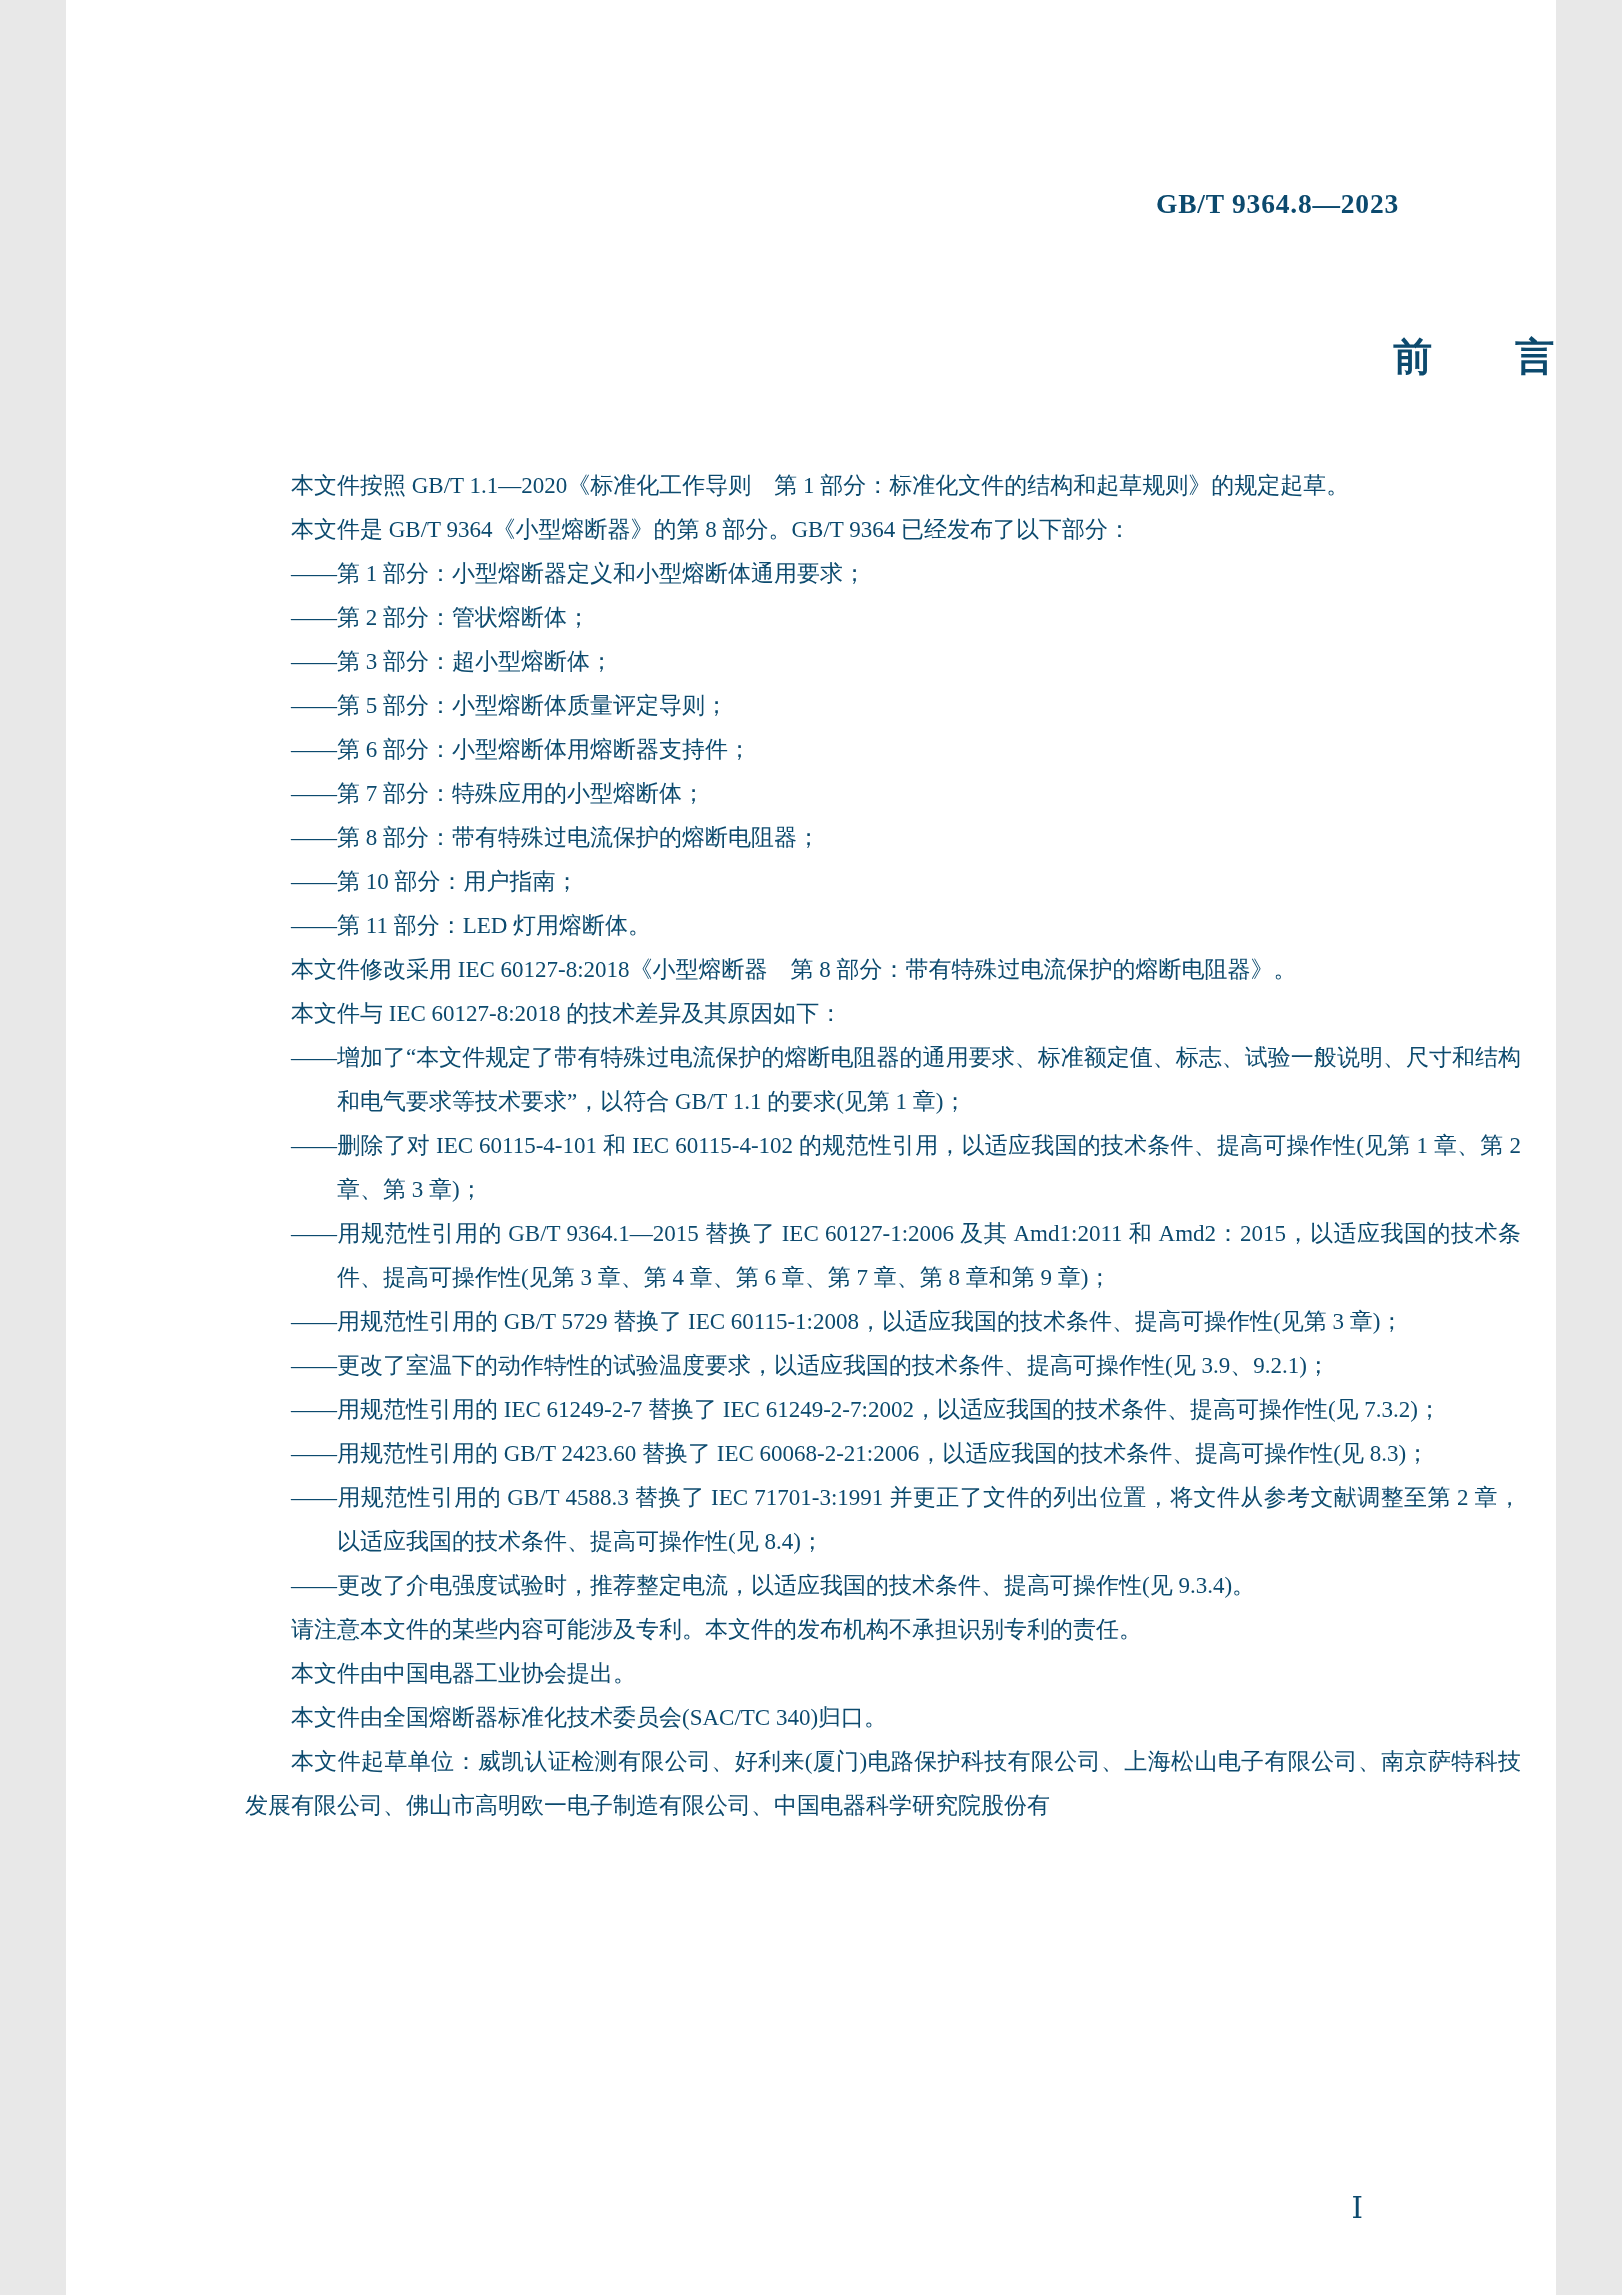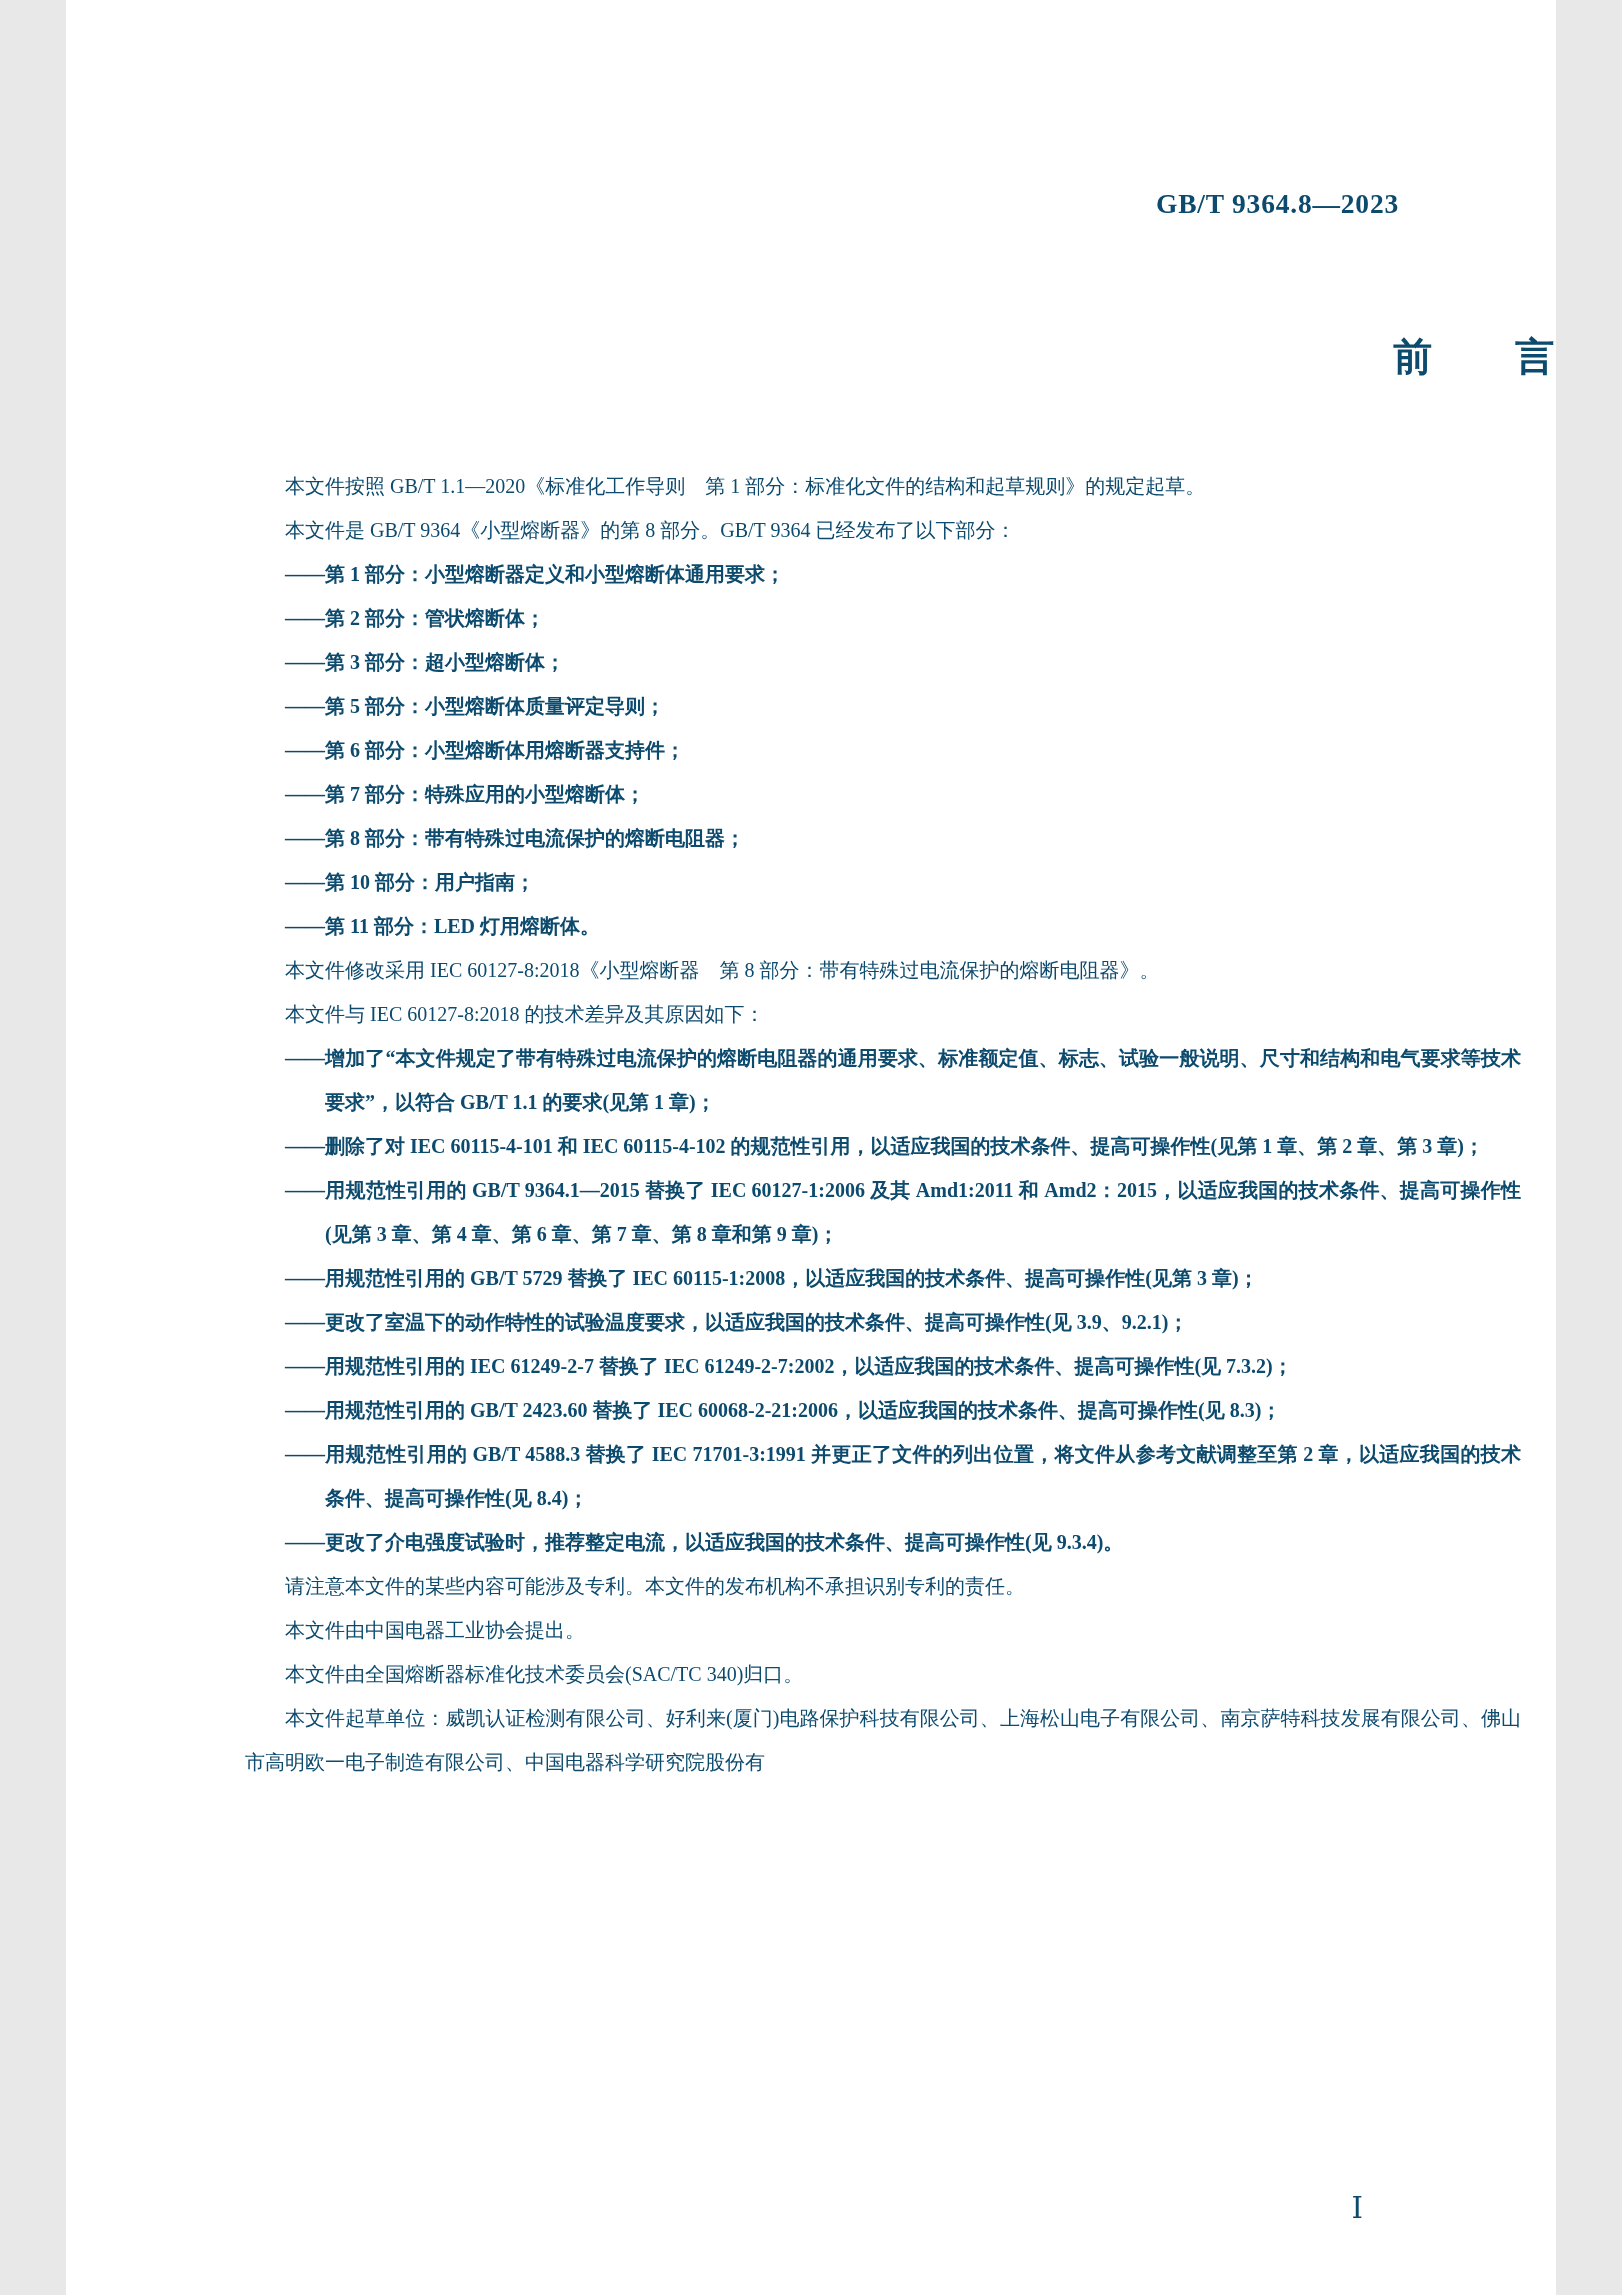--- a/index.html
+++ b/index.html
@@ -31,33 +31,32 @@
     font-size:39px;
     font-weight:700;
     font-family:"Liberation Sans","DejaVu Sans",sans-serif;
     letter-spacing:1.7px;
   }
   .doc-body {
     position:absolute;
     top:464px;
     left:179px;
     width:1276px;
-    font-size:20px;
+    font-size:23px;
     line-height:44px;
     text-align:justify;
   }
   .para {
     margin:0;
     text-indent:2em;
   }
   .dash {
     margin:0;
     padding-left:4em;
     text-indent:-2em;
-    font-weight:bold;
   }
   .page-num {
     position:absolute;
     top:2191px;
     right:193px;
     font-size:29px;
   }
 </style>
 </head>
 <body>

